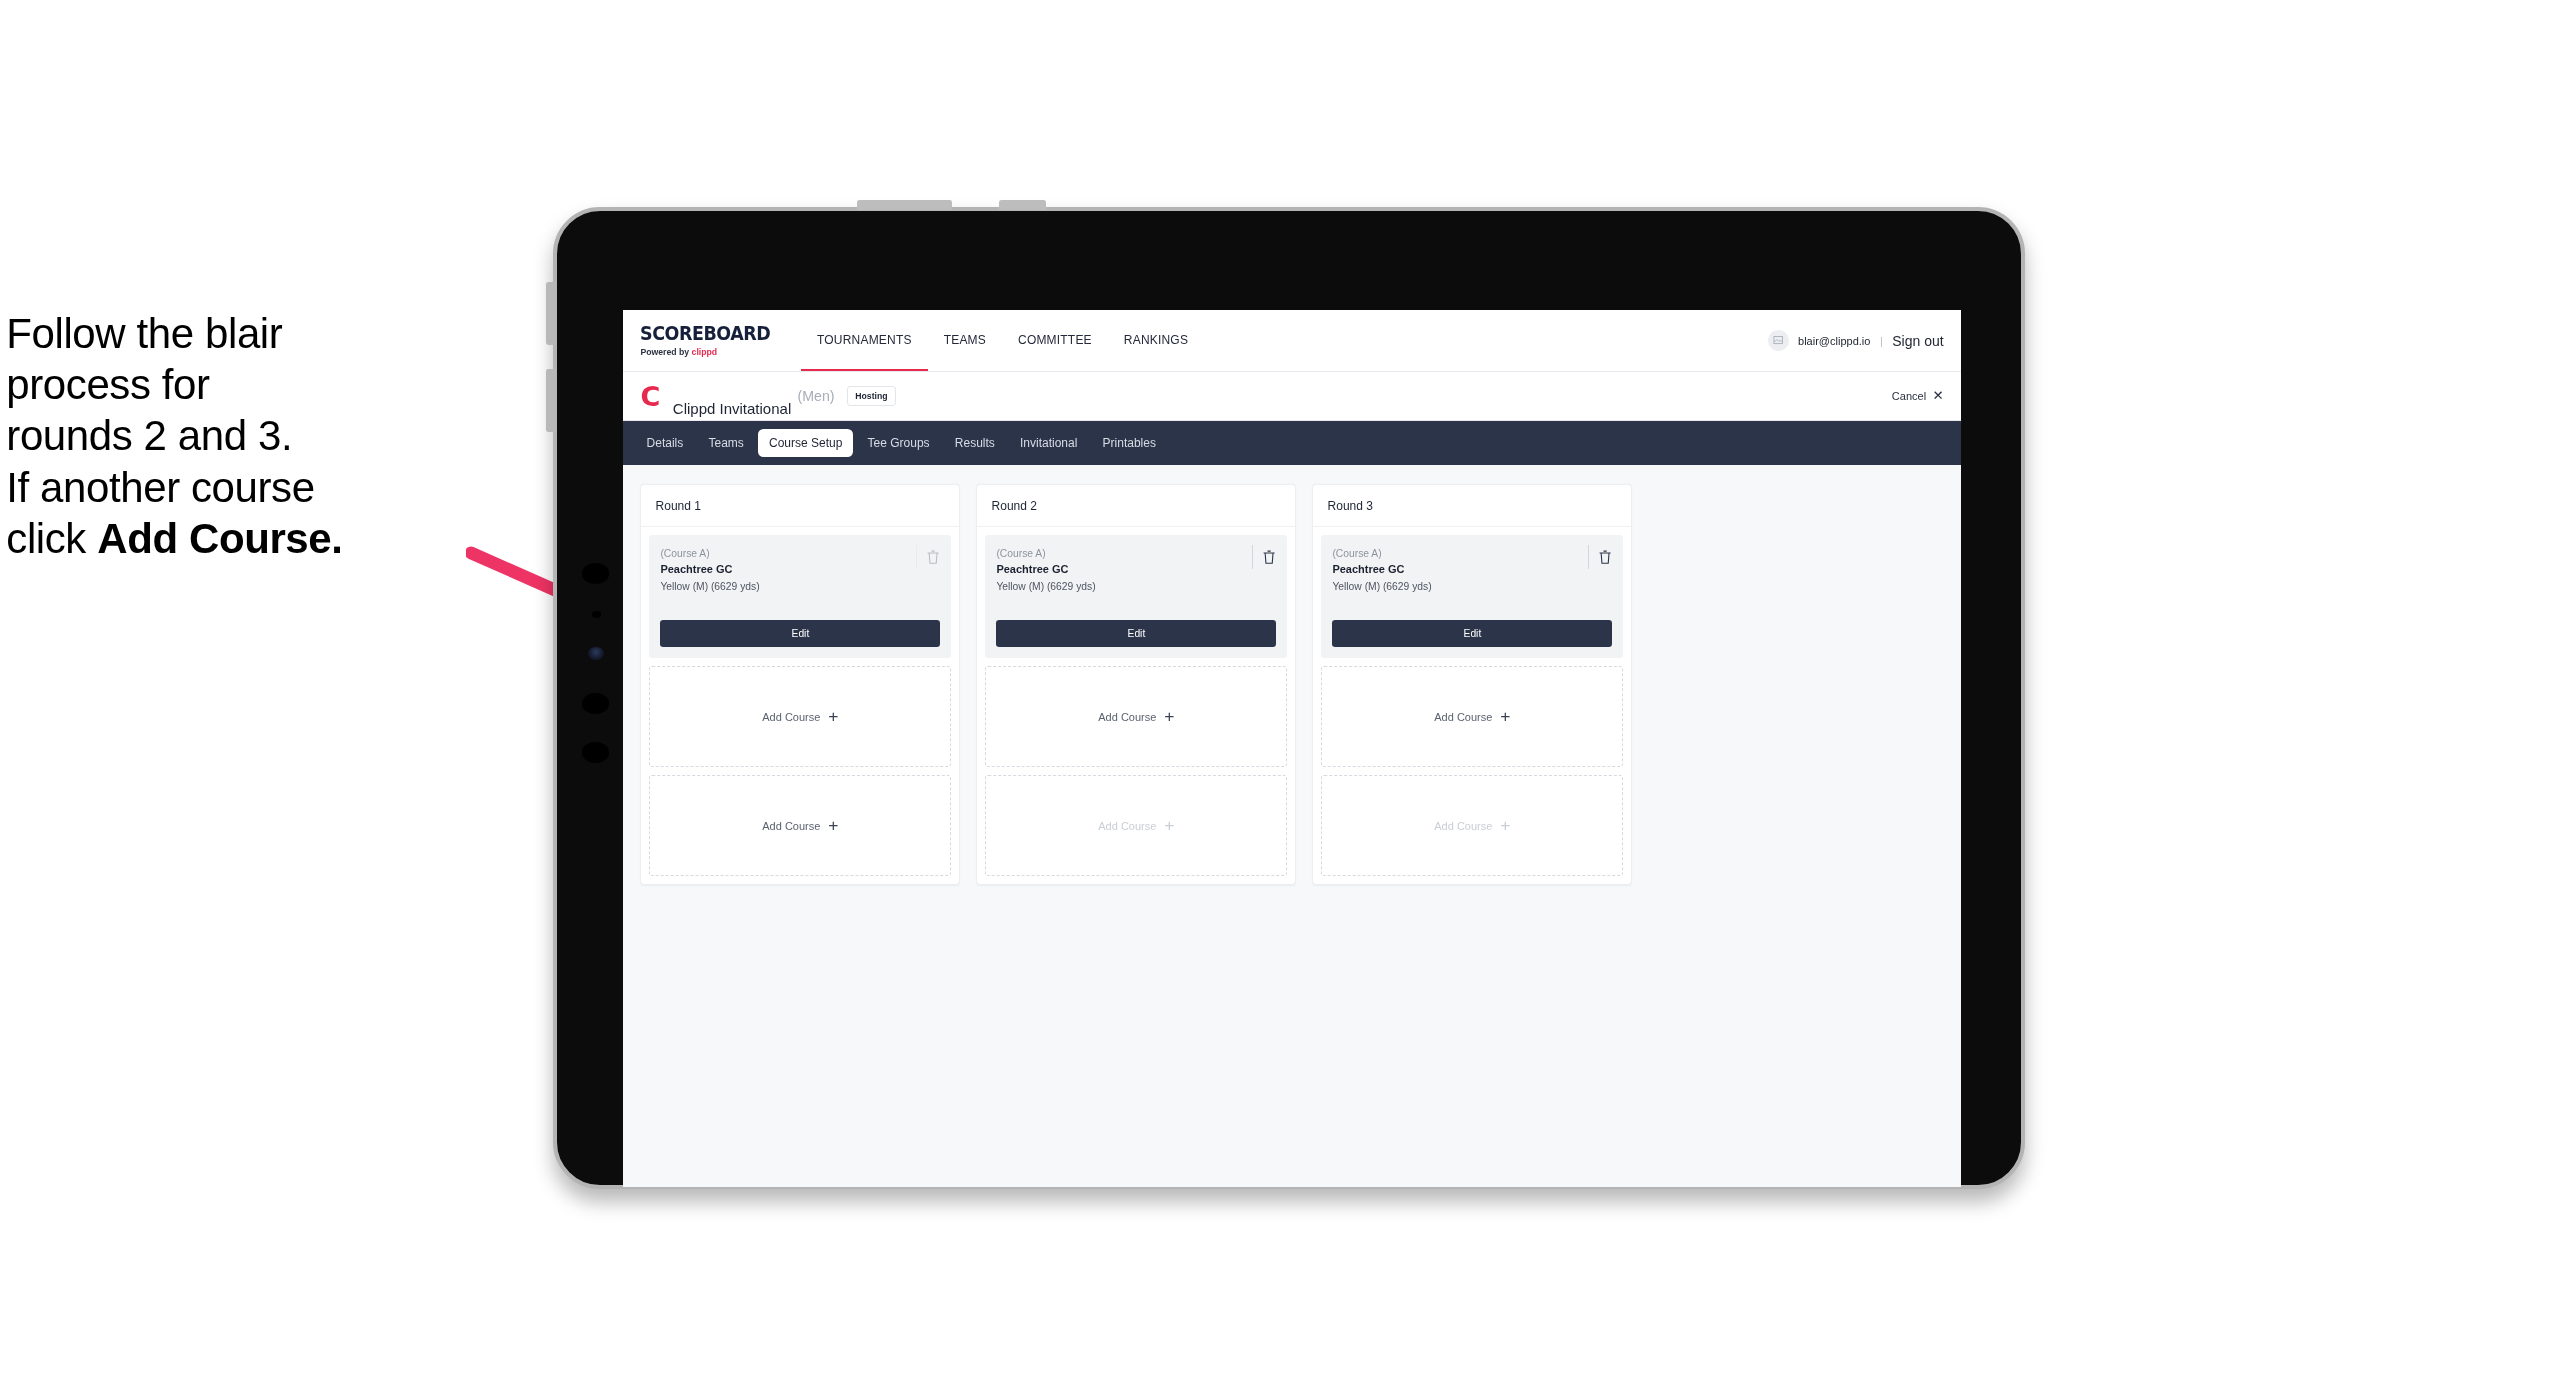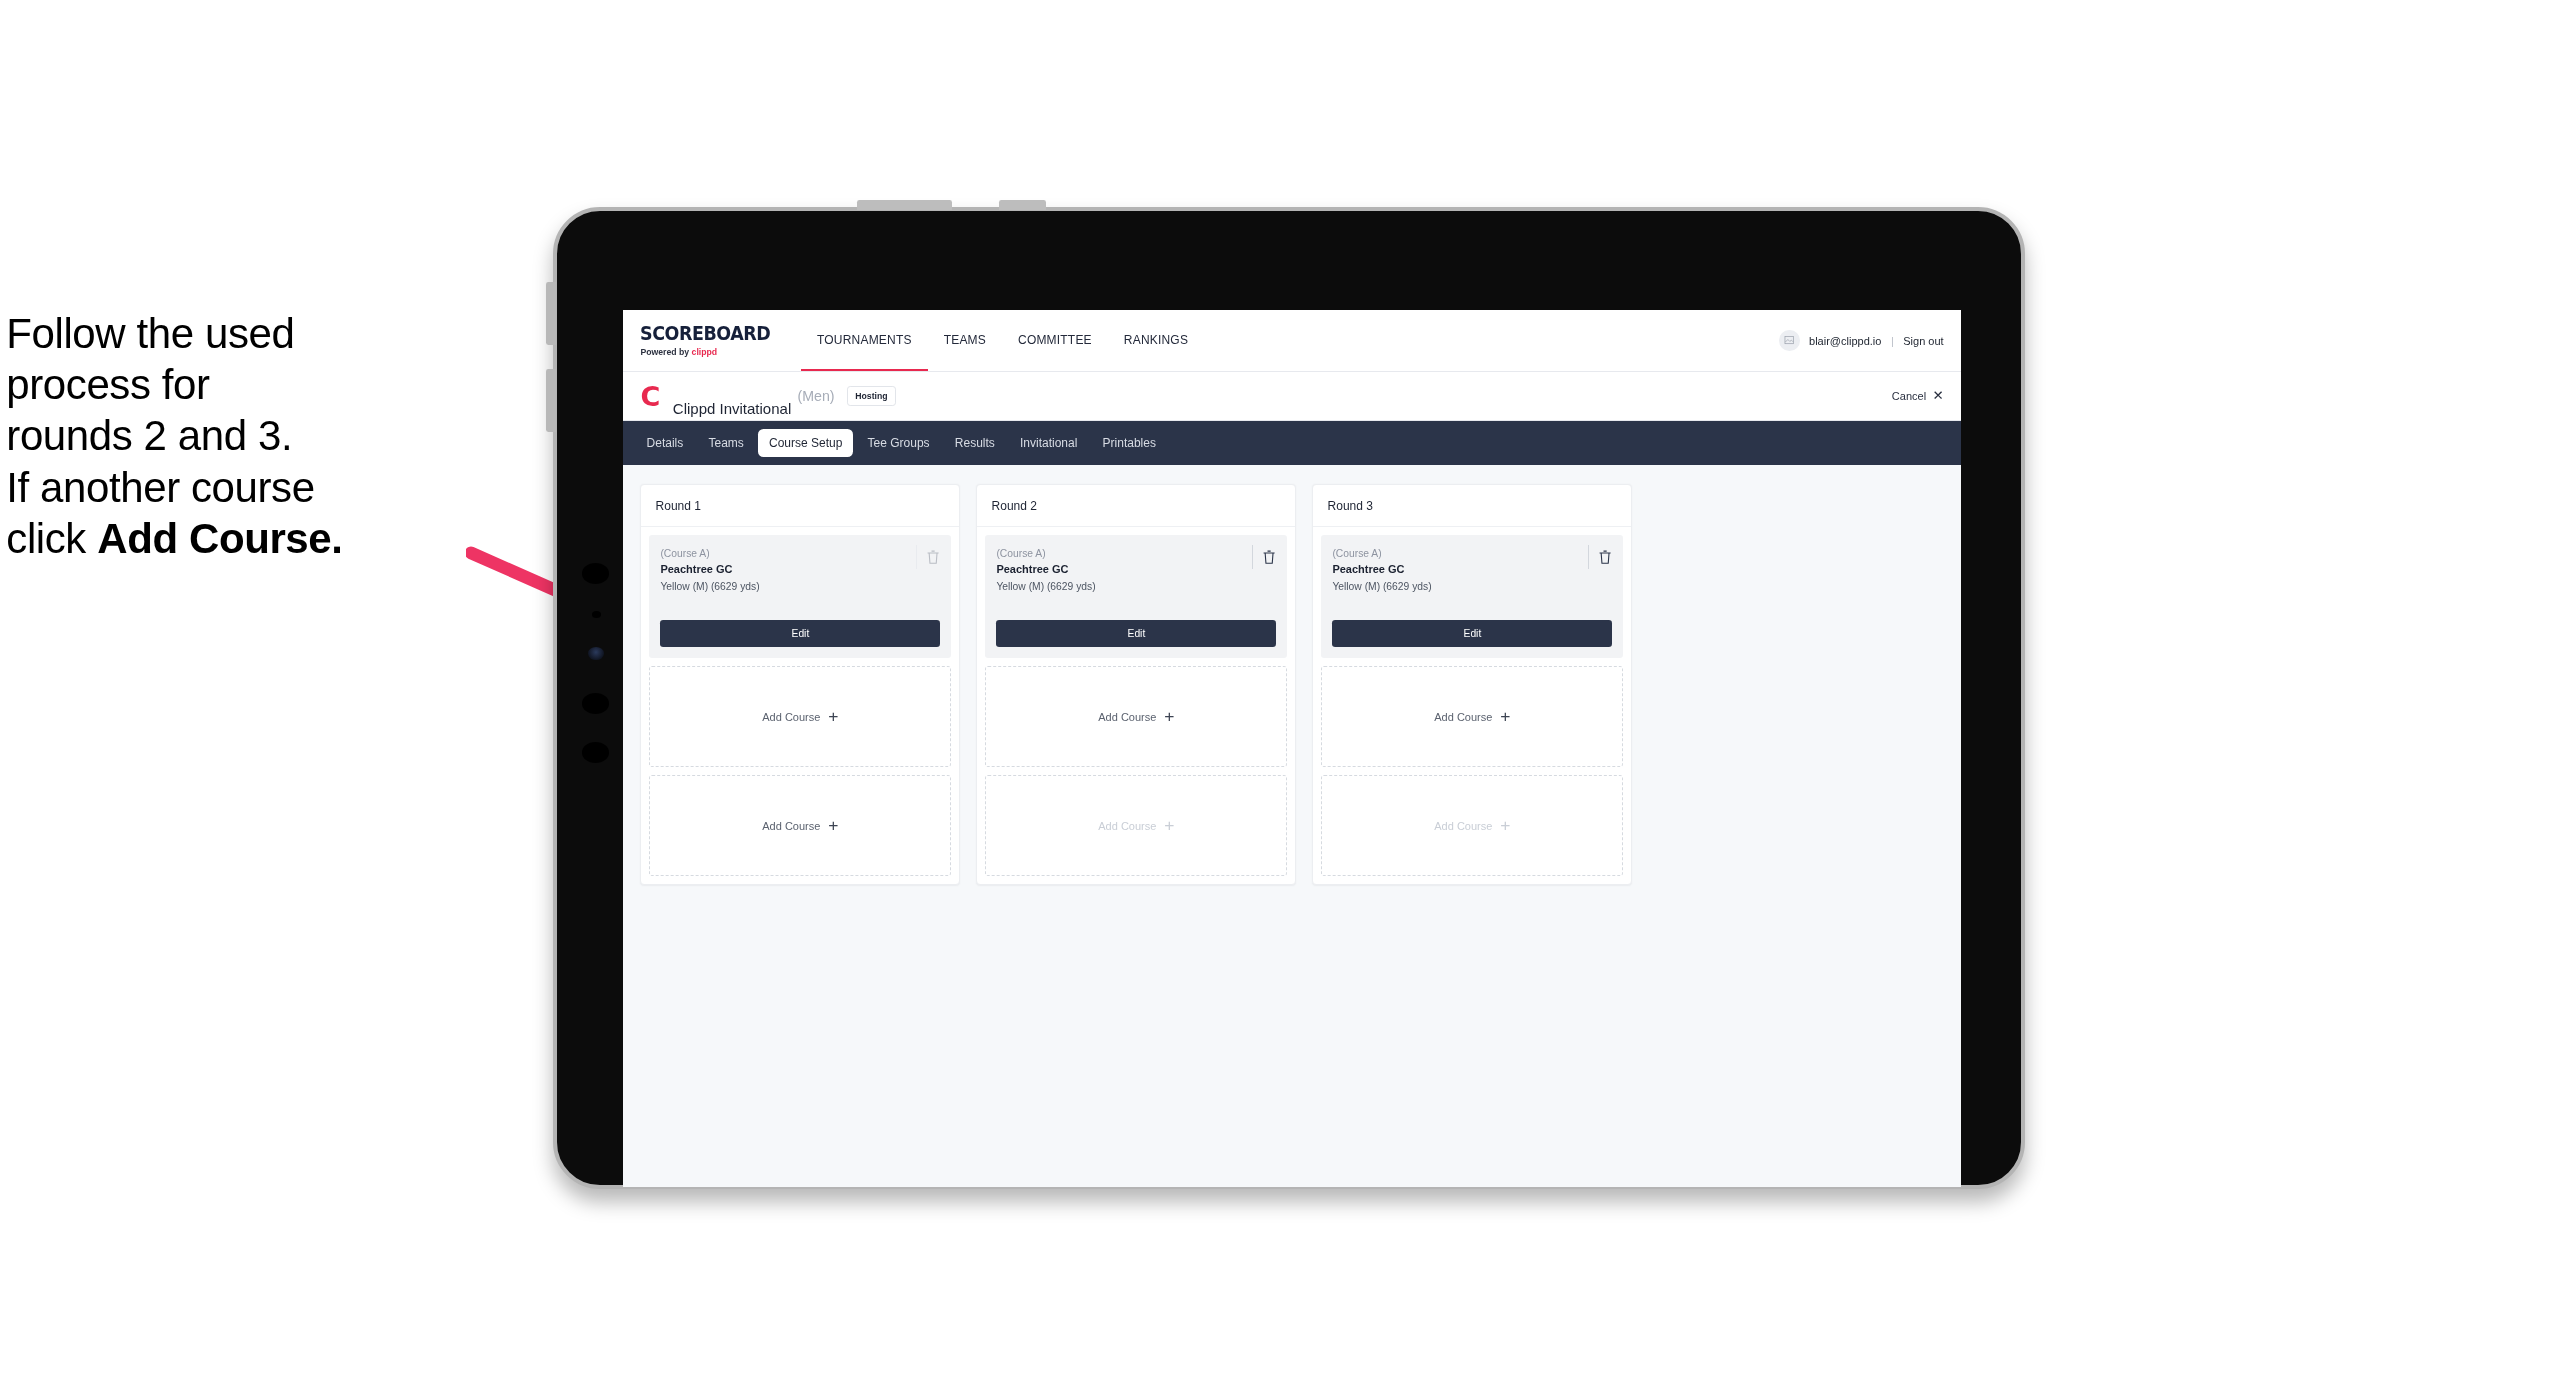--- a/index.html
+++ b/index.html
@@ -86,21 +86,21 @@
   .topnav-item.active { border-bottom-color:#e8294f; }
 
   .topnav-right { margin-left:auto; display:flex; align-items:center; padding-right: 17.4px; gap: 9.5px; }
   .avatar {
     width: 20.5px; height: 20.5px; border-radius:50%;
     background:#eceef2; display:flex; align-items:center; justify-content:center;
     color:#9aa0ab; font-size: 10.3px;
   }
   .usermail { font-size: 11px; color:#222833; }
   .divider-pipe { color:#b9bec7; font-size: 11px; }
-  .signout { font-size: 11px; color:#222833; cursor:pointer; }
+  .signout { font-size: 14px; color:#222833; cursor:pointer; }
 
   
   #tourbar {
     height: 49px; background:#ffffff;
     display:flex; align-items:center; padding: 0 17.4px;
     border-bottom: 0.8px solid #e7e9ee;
   }
   .c-logo {
     font-family:"DejaVu Sans", sans-serif;
     font-weight:700; font-size: 27px; color:#e8294f; line-height:1;
@@ -172,21 +172,21 @@
   .add-slot .plus { font-size: 17.4px; color:#3c4352; line-height: 1; font-weight:300; }
   .add-slot.dim .lbl { color:#c9ced6; }
   .add-slot.dim .plus { color:#c9ced6; }
 </style>
 </head>
 <body>
 
 <div id="stage">
 
   <div id="annotation">
-    <span class="ln">Follow the used</span>
+    <span class="ln">Follow the blair</span>
     <span class="ln">process for</span>
     <span class="ln">rounds 2 and 3.</span>
     <span class="ln">If another course</span>
     <span class="ln"><span>click </span><b>Add Course.</b></span>
   </div>
 
   <svg id="arrow" viewBox="0 0 420 190">
     <line x1="6" y1="10" x2="300" y2="140" stroke="#ee3464" stroke-width="16" stroke-linecap="round"></line>
     <polygon points="318,52 330,160 222,134" fill="#ee3464"></polygon>
   </svg>

